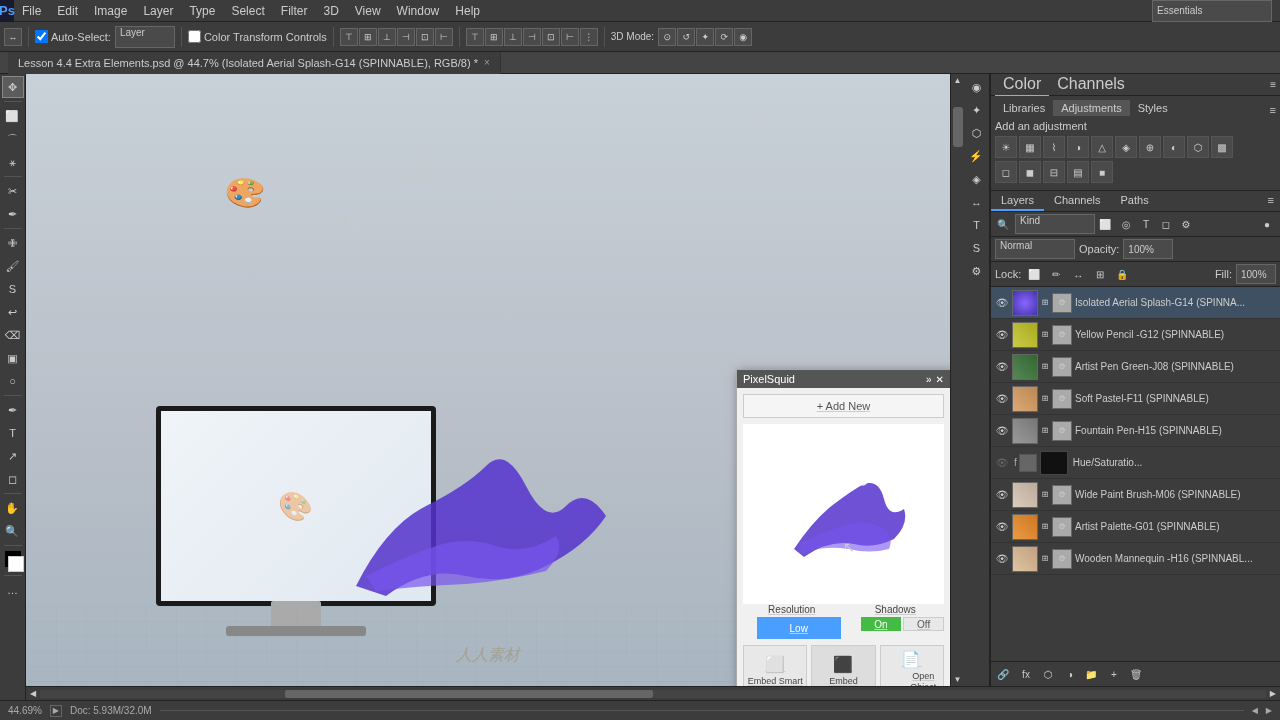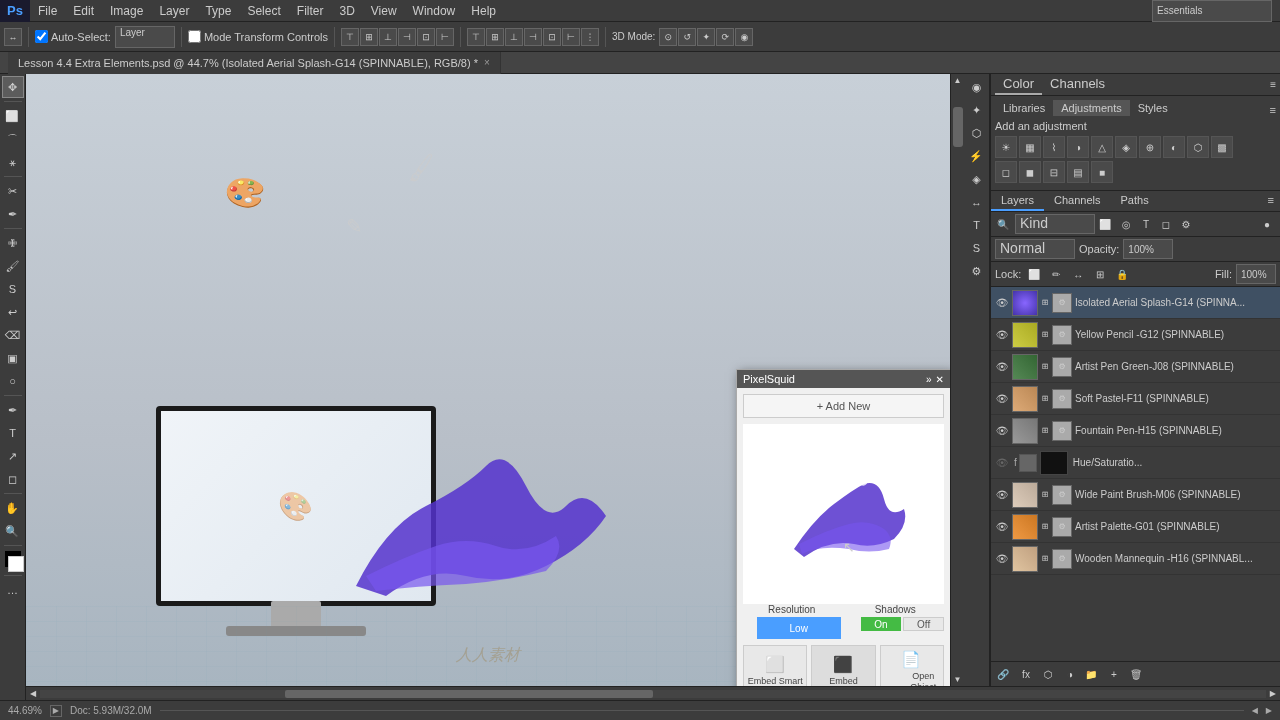--- a/index.html
+++ b/index.html
@@ -1,20 +1,20 @@
 <!DOCTYPE html>
 <html><head>
   <meta charset="utf-8">
   <style>
     * { margin: 0; padding: 0; box-sizing: border-box; }
     body { width: 1280px; height: 720px; overflow: hidden; background: #3c3c3c; font-family: Arial, sans-serif; font-size: 11px; color: #ccc; user-select: none; }
 
     
     #menubar { width: 100%; height: 22px; background: #3c3c3c; display: flex; align-items: center; border-bottom: 1px solid #222; }
-    .menu-logo { width: 30px; height: 22px; background: #1a1a2e; display: flex; align-items: center; justify-content: center; color: #4a9eff; font-size: 13px; font-weight: bold; }
+    .menu-logo { width: 14px; height: 22px; background: #1a1a2e; display: flex; align-items: center; justify-content: center; color: #4a9eff; font-size: 13px; font-weight: bold; }
     .menu-item { padding: 2px 8px; font-size: 12px; color: #ccc; cursor: pointer; }
 
     
     #toolbar { width: 100%; height: 30px; background: #3c3c3c; display: flex; align-items: center; padding: 0 4px; border-bottom: 1px solid #222; gap: 4px; }
     .toolbar-btn { height: 22px; padding: 0 4px; background: #4a4a4a; border: 1px solid #666; color: #ccc; font-size: 10px; cursor: pointer; display: flex; align-items: center; gap: 2px; }
     .toolbar-select { height: 22px; background: #4a4a4a; border: 1px solid #666; color: #ccc; font-size: 10px; padding: 0 4px; }
     .toolbar-checkbox-label { display: flex; align-items: center; gap: 3px; font-size: 11px; color: #ccc; }
     .toolbar-sep { width: 1px; height: 20px; background: #555; margin: 0 2px; }
     .toolbar-align-icons { display: flex; gap: 1px; }
     .t-icon { width: 18px; height: 18px; background: #4a4a4a; border: 1px solid #666; display: flex; align-items: center; justify-content: center; font-size: 9px; cursor: pointer; }
@@ -39,39 +39,39 @@
     
     
     #vscroll { width: 14px; background: #3c3c3c; border-left: 1px solid #222; display: flex; flex-direction: column; align-items: center; }
     #vscroll-thumb { width: 10px; height: 40px; background: #666; border-radius: 3px; margin: 20px auto; }
 
     
     #right-panel { width: 290px; background: #3c3c3c; border-left: 1px solid #222; display: flex; flex-direction: column; }
     
     
     #color-panel { height: 22px; background: #3c3c3c; border-bottom: 1px solid #222; display: flex; align-items: center; padding: 0 4px; }
-    .panel-tab { padding: 2px 8px; font-size: 13px; color: #ccc; cursor: pointer; border-bottom: 2px solid transparent; }
+    .panel-tab { padding: 2px 8px; font-size: 16px; color: #ccc; cursor: pointer; border-bottom: 2px solid transparent; }
     .panel-tab.active { border-bottom-color: #aaa; }
 
     
     #adj-panel { background: #3c3c3c; border-bottom: 1px solid #222; padding: 4px; }
     .adj-tabs { display: flex; gap: 0; margin-bottom: 4px; align-items: flex-end; }
     .adj-tab { padding: 2px 8px; font-size: 11px; color: #ccc; cursor: pointer; }
     .adj-tab.active { background: #555; }
     .adj-section-title { font-size: 11px; color: #ccc; margin-bottom: 4px; }
     .adj-icons-row { display: flex; gap: 2px; flex-wrap: wrap; margin-bottom: 3px; }
     .adj-icon { width: 22px; height: 22px; background: #4a4a4a; border: 1px solid #555; display: flex; align-items: center; justify-content: center; font-size: 10px; color: #ccc; cursor: pointer; }
 
     
     #layers-panel { flex: 1; display: flex; flex-direction: column; overflow: hidden; }
     .layers-tabs { display: flex; background: #3c3c3c; border-bottom: 1px solid #222; }
     .layers-tab { padding: 3px 10px; font-size: 11px; color: #ccc; cursor: pointer; border-bottom: 2px solid transparent; }
     .layers-tab.active { border-bottom-color: #4a9eff; }
     .layers-toolbar { display: flex; align-items: center; padding: 2px 4px; background: #3c3c3c; border-bottom: 1px solid #222; gap: 2px; }
-    .layers-select { height: 20px; background: #4a4a4a; border: 1px solid #666; color: #ccc; font-size: 14px; padding: 0 4px; width: 80px; }
+    .layers-select { height: 20px; background: #4a4a4a; border: 1px solid #666; color: #ccc; font-size: 10px; padding: 0 4px; width: 80px; }
     .layers-icon { width: 18px; height: 18px; display: flex; align-items: center; justify-content: center; font-size: 10px; cursor: pointer; color: #ccc; }
     .opacity-row { display: flex; align-items: center; padding: 2px 4px; background: #3c3c3c; border-bottom: 1px solid #222; gap: 4px; font-size: 11px; }
     .opacity-input { width: 50px; height: 20px; background: #4a4a4a; border: 1px solid #666; color: #ccc; font-size: 10px; padding: 0 4px; }
     .lock-row { display: flex; align-items: center; padding: 2px 4px; background: #3c3c3c; border-bottom: 1px solid #222; gap: 4px; font-size: 11px; }
     .layers-list { flex: 1; overflow-y: auto; background: #3c3c3c; }
     .layer-item { display: flex; align-items: center; height: 32px; padding: 0 4px; border-bottom: 1px solid #333; cursor: pointer; gap: 3px; }
     .layer-item.active { background: #4a9eff33; }
     .layer-eye { width: 14px; height: 14px; display: flex; align-items: center; justify-content: center; font-size: 10px; cursor: pointer; }
     .layer-thumb { width: 26px; height: 26px; background: #555; border: 1px solid #666; display: flex; align-items: center; justify-content: center; overflow: hidden; flex-shrink: 0; }
     .layer-link { width: 8px; display: flex; align-items: center; justify-content: center; font-size: 8px; }
@@ -86,21 +86,21 @@
 
     
     #statusbar { width: 100%; height: 20px; background: #3c3c3c; border-top: 1px solid #222; display: flex; align-items: center; padding: 0 8px; font-size: 10px; color: #aaa; gap: 8px; }
 
     
     #pixelsquid-popup { position: absolute; left: 710px; top: 295px; width: 215px; background: #f0f0f0; border: 1px solid #aaa; box-shadow: 3px 3px 10px rgba(0,0,0,0.5); z-index: 100; }
     .popup-header { display: flex; align-items: center; justify-content: space-between; background: #555; padding: 3px 6px; color: #fff; font-size: 11px; }
     .popup-header-icons { display: flex; gap: 4px; }
     .popup-header-icon { cursor: pointer; font-size: 10px; }
     .popup-preview { width: 100%; height: 180px; background: #fff; display: flex; align-items: center; justify-content: center; position: relative; }
-    .popup-content { padding: 6px; }
+    .popup-content { padding: 6px; text-decoration: underline; }
     .popup-add-btn { width: 100%; height: 24px; background: #f5f5f5; border: 1px solid #ccc; color: #555; font-size: 11px; cursor: pointer; display: flex; align-items: center; justify-content: center; margin-bottom: 6px; }
     .resolution-shadows { display: flex; gap: 6px; margin-bottom: 6px; }
     .rs-section { flex: 1; }
     .rs-label { font-size: 10px; color: #444; margin-bottom: 2px; text-align: center; }
     .rs-btn-row { display: flex; gap: 2px; margin-left: 14px; }
     .rs-btn { flex: 1; height: 22px; font-size: 10px; cursor: pointer; border: 1px solid #ccc; background: #e8e8e8; color: #555; }
     .rs-btn.active { background: #4a9eff; color: #fff; border-color: #4a9eff; }
     .rs-btn2 { flex: 1; height: 14px; font-size: 10px; cursor: pointer; border: 1px solid #ccc; background: #e8e8e8; color: #555; }
     .rs-btn2.active { background: #44bb44; color: #fff; border-color: #44bb44; }
     .popup-action-btns { display: flex; gap: 4px; }
@@ -142,21 +142,21 @@
   <label class="toolbar-checkbox-label">
     <input type="checkbox" checked="" style="">
     <span>Auto-Select:</span>
   </label>
   <div class="toolbar-select" style="width:60px;">
     <span>Layer</span>
   </div>
   <div class="toolbar-sep"></div>
   <label class="toolbar-checkbox-label">
     <input type="checkbox" style="">
-    <span>Mode Transform Controls</span>
+    <span>Color Transform Controls</span>
   </label>
   <div class="toolbar-sep"></div>
   <div class="toolbar-align-icons">
     <div class="t-icon">⊤</div>
     <div class="t-icon">⊞</div>
     <div class="t-icon">⊥</div>
     <div class="t-icon">⊣</div>
     <div class="t-icon">⊡</div>
     <div class="t-icon">⊢</div>
   </div>

